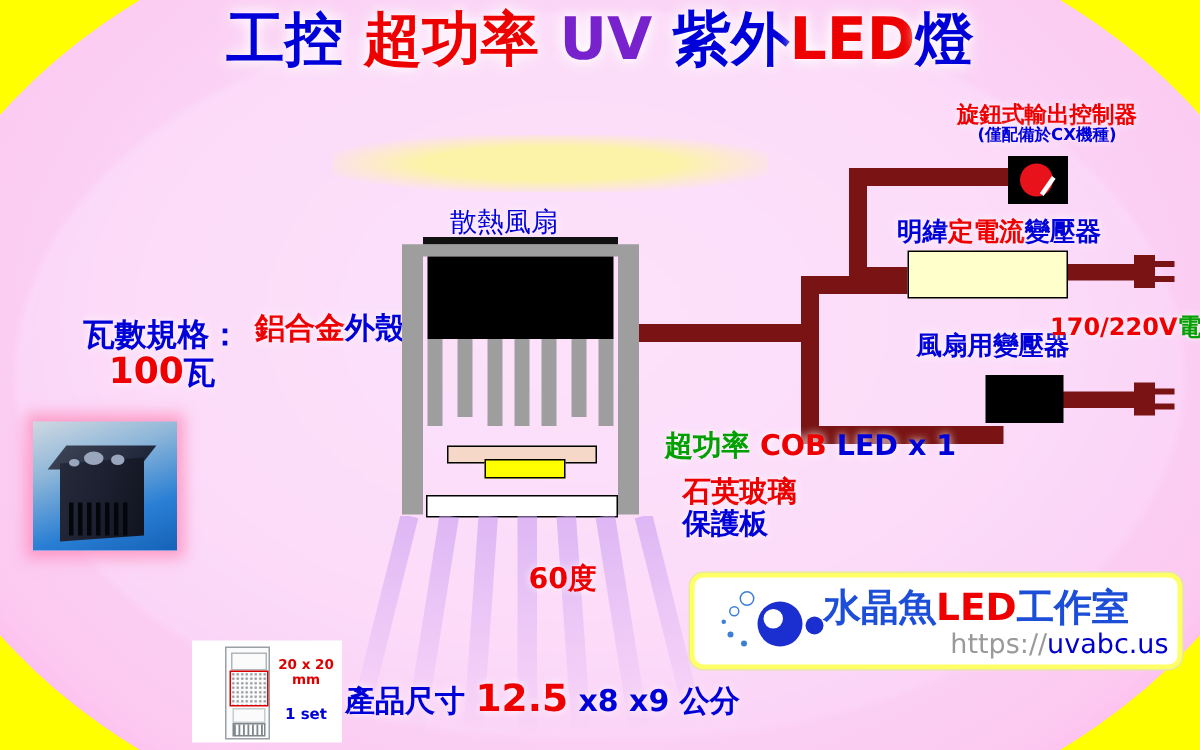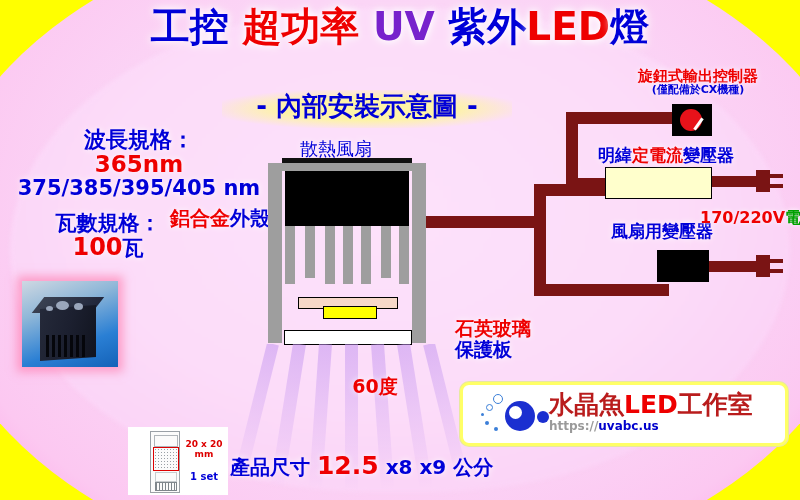--- a/index.html
+++ b/index.html
@@ -32,21 +32,21 @@
     filter: blur(2px);
   }
 
   
   .t { position: absolute; white-space: nowrap; line-height: 1.08; }
   .ch { font-family: "DejaVu Sans", "Liberation Sans", sans-serif; }
   .blue { color: #0000d8; }
   .red  { color: #ee0000; }
   .purple { color: #7722cc; }
   .green { color: #00a000; }
-  .black { color: #b91c1c; }
+  .black { color: #1d4ed8; }
 
   #title {
     left: 0; top: 6px; width: 800px; text-align: center;
     font-size: 39px; font-weight: bold; white-space: nowrap;
     text-shadow: 0 0 7px #ffffff, 0 0 12px #ffffff;
   }
   #subtitle {
     left: 0; top: 58px; width: 800px; text-align: center;
     font-size: 19px; font-weight: bold;
     text-shadow: 0 0 6px #ffffff;
@@ -196,44 +196,38 @@
     background: #ffffff; border: 3px solid #ffff66; border-radius: 9px;
     box-shadow: 0 0 0 1px #e8e8a0;
   }
   #logo-bubbles { position: absolute; left: 8px; top: 4px; width: 78px; height: 50px; }
   .bub { position: absolute; border-radius: 50%; }
   #logo-text {
     position: absolute; left: 86px; top: 3px; width: 230px;
     font-size: 25px; font-weight: bold; white-space: nowrap;
   }
   #logo-url {
-    position: absolute; left: 86px; top: 34px; width: 230px; text-align: left;
-    font-size: 12px; font-weight: bold; color: #0000cc;
+    position: absolute; left: 86px; top: 34px; width: 230px; text-align: right;
+    font-size: 18px; font-weight: normal; color: #0000cc;
   }
   #logo-url .scheme { color: #9a9a9a; }
 </style>
 </head>
 <body>
 
 <div id="stage">
 
   <div class="bg-ellipse"></div>
   <div class="bg-inner"></div>
 
   <div class="t ch" id="title"><span class="blue">工控 </span><span class="red">超功率</span><span class="purple">  UV </span><span class="blue"> 紫外</span><span class="red">LED</span><span class="blue">燈</span></div>
 
 
   <div class="t" id="diagram-caption-wrap"></div>
-  <div class="t ch" id="diagram-caption">- 內部安裝示意圖 -</div>
-
-  <div class="t ch" id="spec-wavelength">
-    <div class="l1 blue">波長規格：</div>
-    <div class="l2 red">365nm</div>
-    <div class="l3 blue">375/385/395/405 nm</div>
-  </div>
+
 
   <div class="t ch" id="spec-watt">
     <div class="blue">瓦數規格：</div>
     <div><span class="red" style="font-size:24px">100</span><span class="blue">瓦</span></div>
   </div>
 
   <div class="t ch" id="label-alu"><span class="red">鋁合金</span><span class="blue">外殼</span></div>
 
   <div class="t ch" id="label-fan">散熱風扇</div>
 
@@ -320,20 +314,21 @@
   </div>
 
   <div class="t ch" id="label-knob">
     <div class="red">旋鈕式輸出控制器</div>
     <div class="sub blue">(僅配備於CX機種)</div>
   </div>
   <div class="t ch" id="label-driver"><span class="blue">明緯</span><span class="red">定電流</span><span class="blue">變壓器</span></div>
   <div class="t ch" id="label-fanps">風扇用變壓器</div>
   <div class="t ch" id="label-volt"><span class="red">170/220V</span><span class="green">電力</span></div>
 
+  <div class="t ch" id="label-cob"><span class="green">超功率</span><span class="red"> COB </span><span class="blue">LED x 1</span></div>
 
   <div class="t ch" id="label-glass">
     <div class="red">石英玻璃</div>
     <div class="blue">保護板</div>
   </div>
 
   <div class="t ch" id="label-angle">
     <div class="red">60度</div>
   </div>
 

